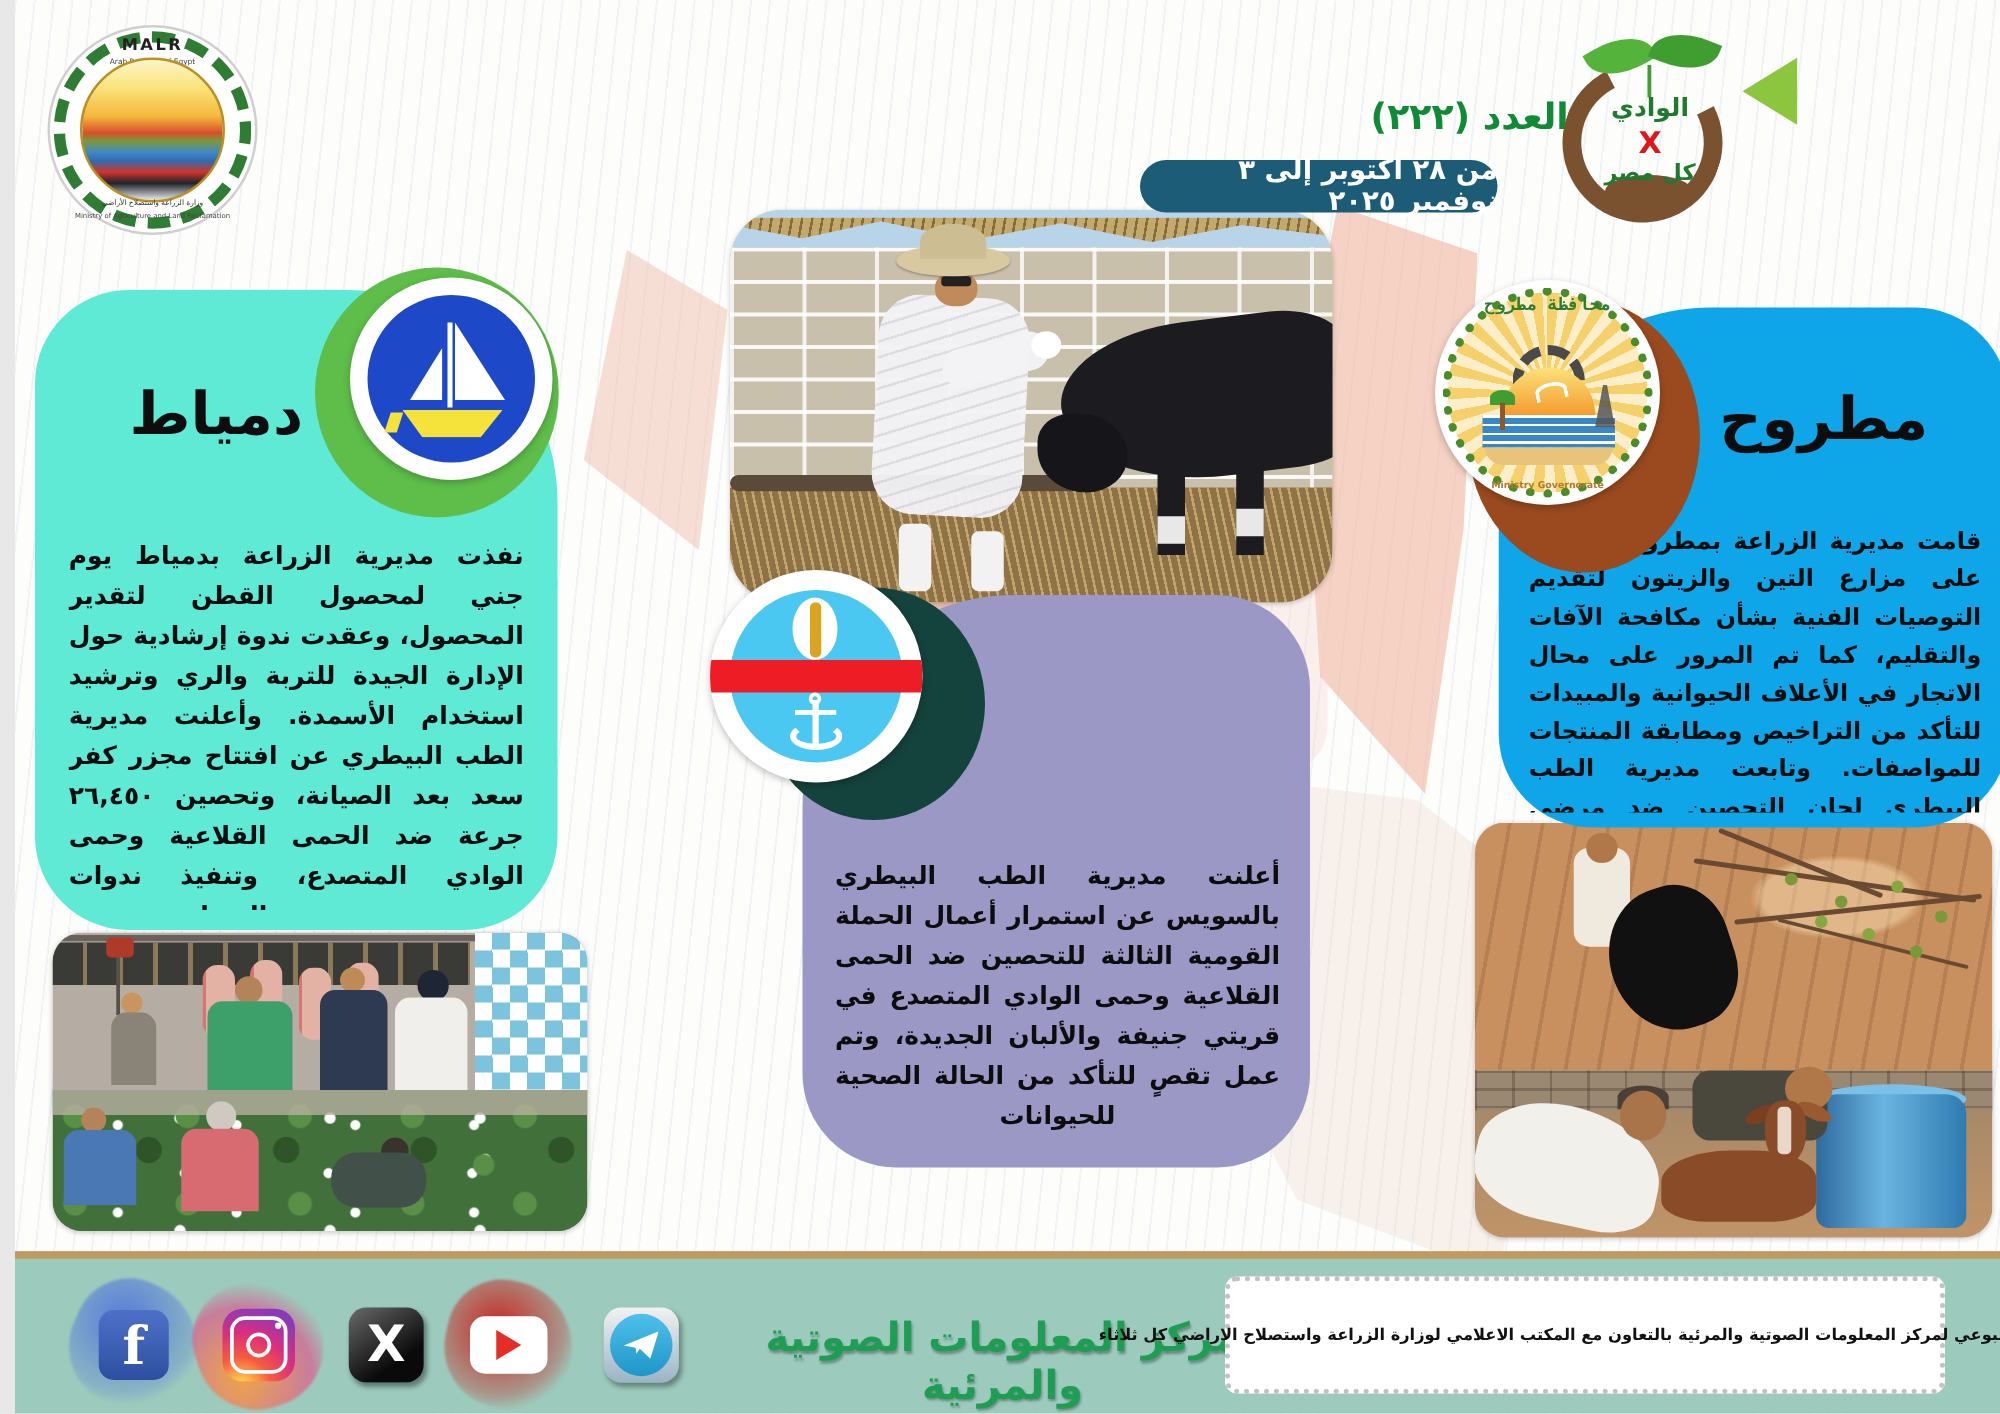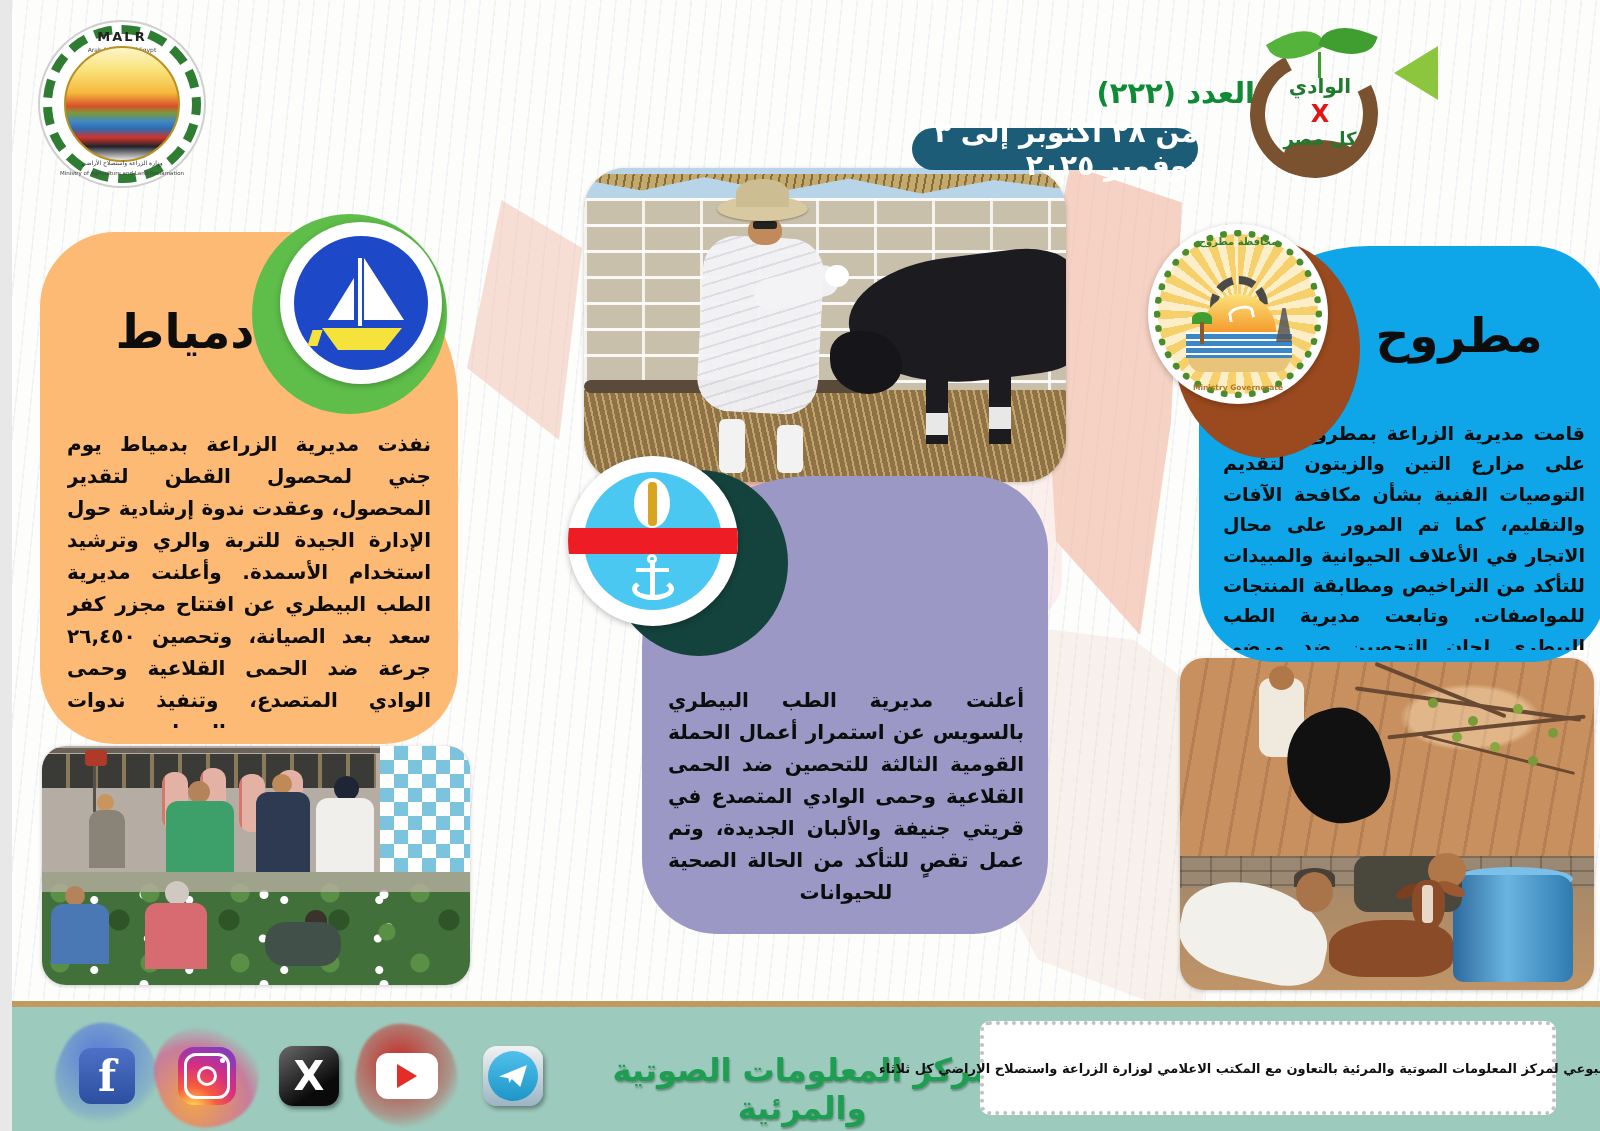--- a/index.html
+++ b/index.html
@@ -35,21 +35,21 @@
         border-radius:80px;display:flex;align-items:center;justify-content:center;z-index:3;
         font-size:31px;font-weight:bold;color:#0d0d0d;text-align:center;line-height:1.3;padding:0 30px;box-sizing:border-box;}
   .issue-label{left:1058px;top:76px;width:185px;font-size:29px;font-weight:bold;color:#0f8a35;z-index:3;text-align:right;}
   .pages-badge{left:928px;top:70px;width:134px;height:58px;z-index:3;}
   .pages-ribbon{position:absolute;left:0;top:16px;width:58px;height:40px;background:#2e6cc4;transform:skewX(-14deg);}
   .pages-box{position:absolute;left:26px;top:2px;width:106px;height:52px;background:linear-gradient(#f78f2e,#ef7212);
         display:flex;align-items:center;justify-content:center;color:#fff;font-size:33px;font-weight:bold;}
   .pages-box::before{content:"";position:absolute;left:-14px;top:0;border-style:solid;border-width:0 14px 14px 0;
         border-color:transparent #c45f10 transparent transparent;}
   .date-pill{left:900px;top:128px;width:286px;height:42px;background:#1c5c77;border-radius:21px;z-index:3;
-        display:flex;align-items:center;justify-content:center;color:#fff;font-size:28px;font-weight:bold;}
+        display:flex;align-items:center;justify-content:center;color:#fff;font-size:22px;font-weight:bold;}
   .axe-logo{left:1228px;top:22px;width:160px;height:168px;z-index:3;}
   .axe-hand{position:absolute;left:10px;top:28px;width:128px;height:128px;border:15px solid #7a5230;border-radius:50%;
         border-top-color:transparent;transform:rotate(18deg);box-sizing:border-box;}
   .axe-palm{position:absolute;left:44px;top:118px;width:70px;height:26px;background:#7a5230;border-radius:50% 50% 40% 40%;}
   .axe-leaf{position:absolute;width:52px;height:30px;background:#54b33a;border-radius:0 80% 0 80%;}
   .axe-leaf.l1{left:30px;top:8px;transform:rotate(-30deg);}
   .axe-leaf.l2{left:82px;top:4px;transform:rotate(22deg) scaleX(-1);background:#3f9e2f;}
   .axe-stem{position:absolute;left:78px;top:30px;width:3px;height:26px;background:#3f9e2f;}
   .axe-t1{position:absolute;left:0;right:0;top:52px;text-align:center;color:#1f7a2f;font-weight:bold;font-size:20px;}
   .axe-t2{position:absolute;left:0;right:0;top:78px;text-align:center;color:#e01616;font-weight:bold;font-size:24px;direction:ltr;}
@@ -65,21 +65,21 @@
   .cup-bar1{position:absolute;left:72px;top:112px;width:62px;height:7px;background:#d9a520;}
   .cup-bar2{position:absolute;left:58px;top:130px;width:92px;height:8px;background:#d9a520;}
   .wheat{position:absolute;left:28px;top:12px;width:12px;height:16px;background:#d9a520;border-radius:50%;
         box-shadow:8px 14px 0 #c8941c,-2px 16px 0 #e2b23a,10px 30px 0 #c8941c,0 32px 0 #e2b23a,12px 46px 0 #c8941c,2px 48px 0 #e2b23a,14px 62px 0 #c8941c;}
   .wheat-stem{position:absolute;left:40px;top:14px;width:3px;height:86px;background:#b8860b;transform:rotate(9deg);}
   .avic-acronym{position:absolute;left:0;right:30px;top:138px;text-align:center;color:#2f9e3f;font-weight:bold;font-size:26px;letter-spacing:5px;direction:ltr;text-shadow:1px 1px 0 #8a6a10;}
   .avic-name{position:absolute;left:-10px;right:-10px;top:166px;text-align:center;color:#2f9e3f;font-weight:bold;font-size:14.5px;
         text-shadow:-1px -1px 0 #fff,1px -1px 0 #fff,-1px 1px 0 #fff,1px 1px 0 #fff;}
   
   .card{position:absolute;z-index:2;}
-  .card-damietta{left:28px;top:232px;width:418px;height:512px;background:#fdba74;border-radius:75px 170px 75px 75px;}
+  .card-damietta{left:16px;top:232px;width:418px;height:512px;background:#5eead4;border-radius:75px 170px 75px 75px;}
   .card-redsea{left:630px;top:476px;width:406px;height:458px;background:#9b98c6;border-radius:170px 75px 75px 75px;}
   .card-matrouh{left:1187px;top:246px;width:408px;height:416px;background:#0ea5e9;border-radius:170px 75px 75px 75px;}
   .card-title{position:absolute;font-weight:bold;color:#0d0d0d;text-align:center;}
   .dam-title{left:40px;top:72px;width:210px;font-size:47px;}
   .rs-title{left:150px;top:58px;width:235px;font-size:41px;}
   .mat-title{left:145px;top:62px;width:230px;font-size:47px;}
   .card-body{position:absolute;font-weight:bold;color:#0d0d0d;text-align:justify;text-align-last:center;
         line-height:1.6;direction:rtl;overflow:hidden;}
   .dam-body{left:27px;top:196px;width:364px;height:300px;font-size:20px;}
   .rs-body{left:26px;top:208px;width:356px;height:235px;font-size:20px;}
@@ -111,21 +111,21 @@
   .mat-laurel{position:absolute;left:6px;top:6px;width:168px;height:168px;border:7px dotted #4a8c2a;border-radius:50%;box-sizing:border-box;z-index:2;}
   .mat-gear{position:absolute;left:52px;top:42px;width:58px;height:58px;border:8px dashed #4a4a48;border-radius:50%;box-sizing:border-box;}
   .mat-sun{position:absolute;left:44px;top:60px;width:74px;height:38px;background:linear-gradient(#fbe27a,#f59b2e);border-radius:74px 74px 0 0;}
   .mat-gazelle{position:absolute;left:70px;top:72px;width:26px;height:14px;border:3px solid #fff;border-bottom:none;border-radius:50% 50% 0 0;box-sizing:border-box;transform:rotate(-12deg);}
   .mat-sea{position:absolute;left:28px;top:98px;width:106px;height:26px;background:#3a87c5;
         background-image:repeating-linear-gradient(180deg,#fff 0 2px,transparent 2px 7px);}
   .mat-sand{position:absolute;left:30px;top:124px;width:102px;height:14px;background:#e8c47a;border-radius:0 0 50px 50px;}
   .mat-palm-top{position:absolute;left:34px;top:78px;width:20px;height:12px;background:#3f9e2f;border-radius:50% 50% 0 0;}
   .mat-palm-trunk{position:absolute;left:42px;top:88px;width:4px;height:22px;background:#8a5a2a;}
   .mat-derrick{position:absolute;left:118px;top:74px;width:16px;height:34px;background:#555;clip-path:polygon(40% 0,60% 0,100% 100%,0 100%);opacity:.85;}
-  .mat-top-text{position:absolute;left:0;right:0;top:12px;text-align:center;font-size:10px;font-weight:bold;color:#2e7d32;z-index:3;}
+  .mat-top-text{position:absolute;left:0;right:0;top:12px;text-align:center;font-size:14px;font-weight:bold;color:#2e7d32;z-index:3;font-family:Liberation Mono, monospace;}
   .mat-bot-text{position:absolute;left:0;right:0;bottom:12px;text-align:center;font-size:7.5px;font-weight:bold;color:#b07a2a;z-index:3;direction:ltr;}
   
   .photo{position:absolute;overflow:hidden;z-index:1;box-shadow:0 1px 4px rgba(0,0,0,.2);}
   .photo-vet{left:572px;top:168px;width:482px;height:314px;border-radius:42px;background:#cdc5b2;}
   .vet-sky{position:absolute;left:0;top:0;width:100%;height:34px;background:#b8d4e8;}
   .vet-straw{position:absolute;left:0;top:6px;width:100%;height:30px;background:#c2a96c;
         clip-path:polygon(0 20%,12% 55%,25% 10%,40% 60%,55% 15%,70% 65%,85% 20%,100% 50%,100% 0,0 0);
         background-image:repeating-linear-gradient(100deg,#8a6a3a 0 2px,transparent 2px 8px);}
   .vet-wall{position:absolute;left:0;top:30px;width:100%;height:196px;background:#c9c0ab;
         background-image:linear-gradient(rgba(255,255,255,.9) 3px,transparent 3px),linear-gradient(90deg,rgba(255,255,255,.8) 3px,transparent 3px);

